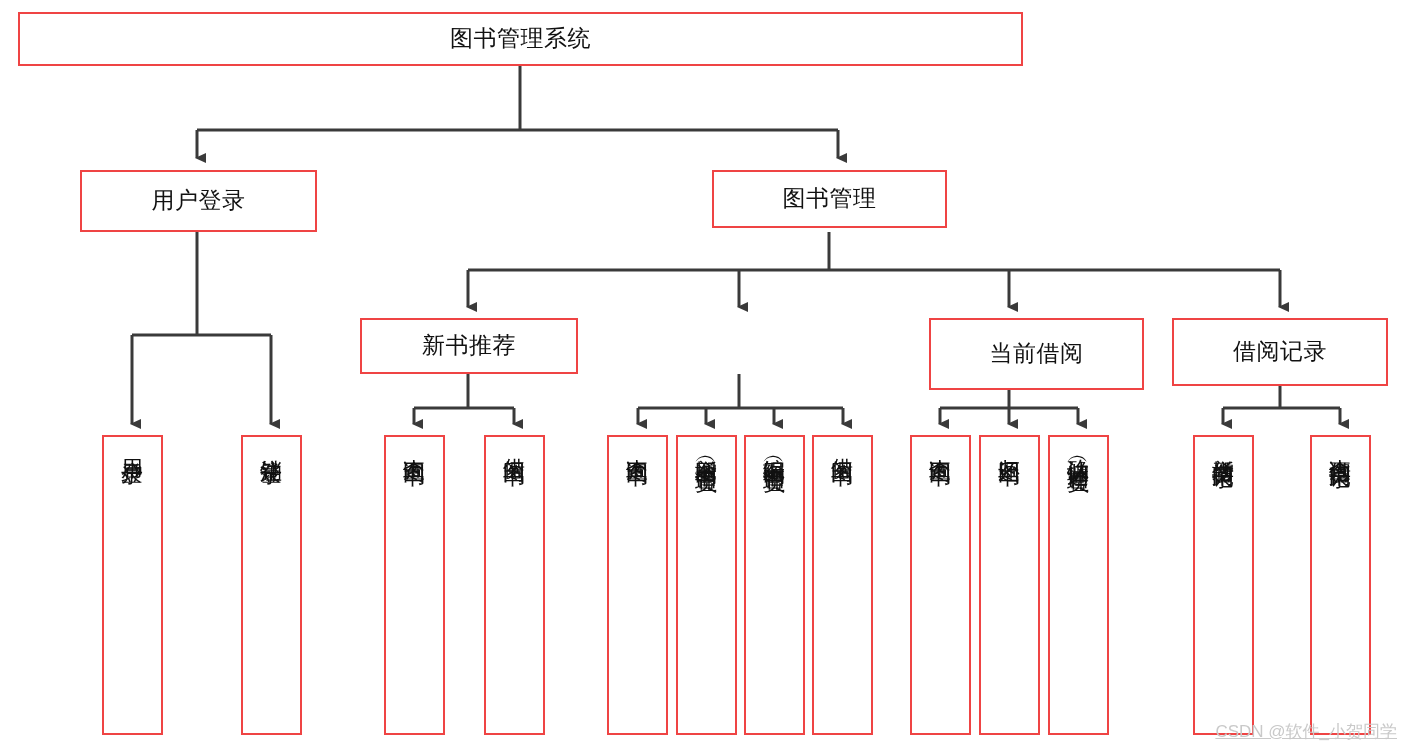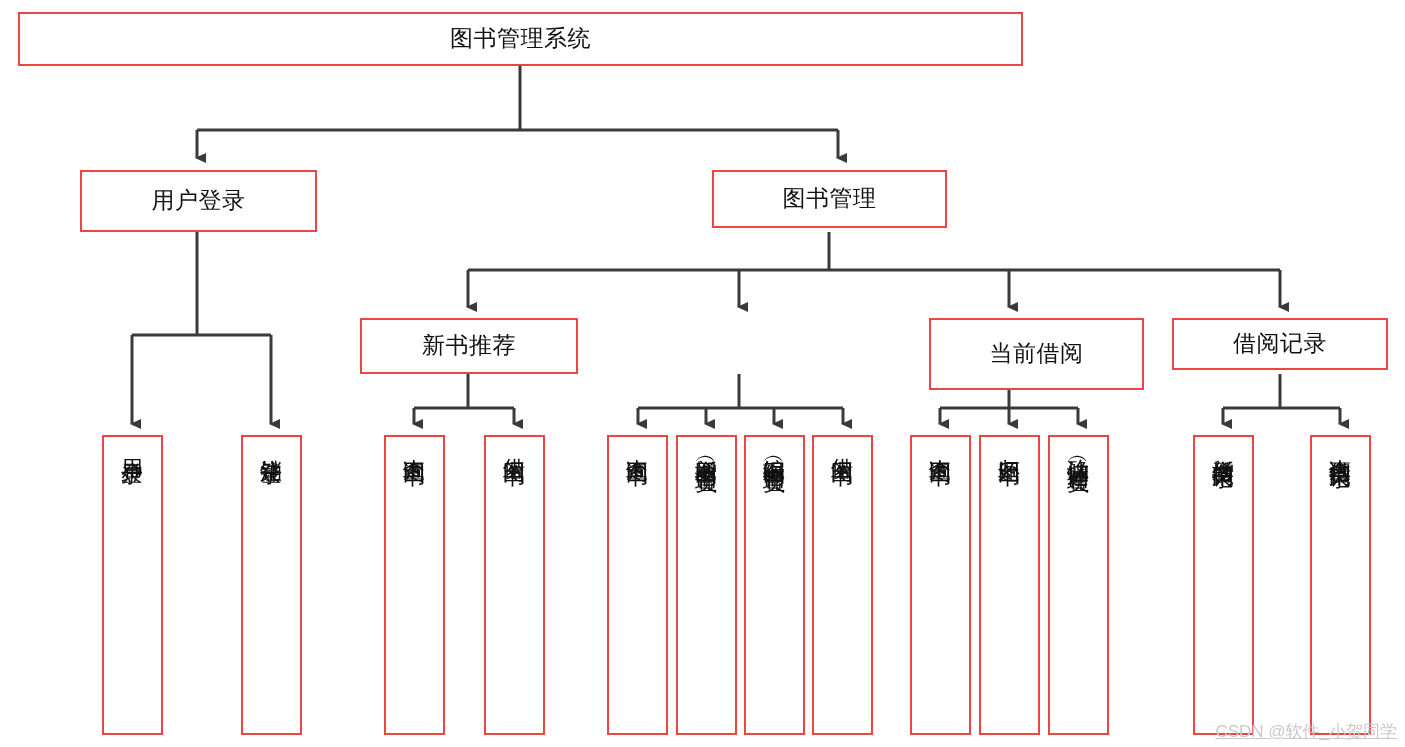--- a/index.html
+++ b/index.html
@@ -140,21 +140,21 @@
 
   <div class="node h" style="left:360px; top:318px; width:218px; height:56px;">
     <span class="label">新书推荐</span>
   </div>
 
 
   <div class="node h" style="left:902px; top:318px; width:215px; height:72px;margin-left:27px;">
     <span class="label">当前借阅</span>
   </div>
 
-  <div class="node h" style="left:1172px; top:318px; width:216px; height:52px;">
+  <div class="node h" style="left:1172px; top:318px; width:216px; height:68px;">
     <span class="label">借阅记录</span>
   </div>
 
   <div class="node v" style="left:102px; top:435px; width:61px; height:300px;">
     <span class="label">用户登录</span>
   </div>
 
   <div class="node v" style="left:241px; top:435px; width:61px; height:300px;">
     <span class="label">注销登录</span>
   </div>

